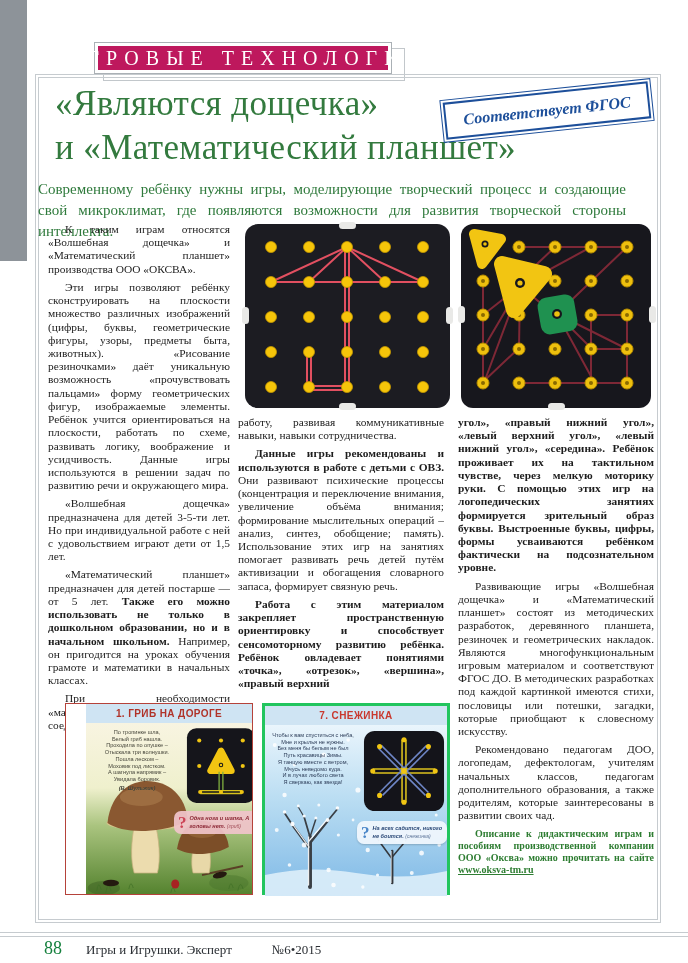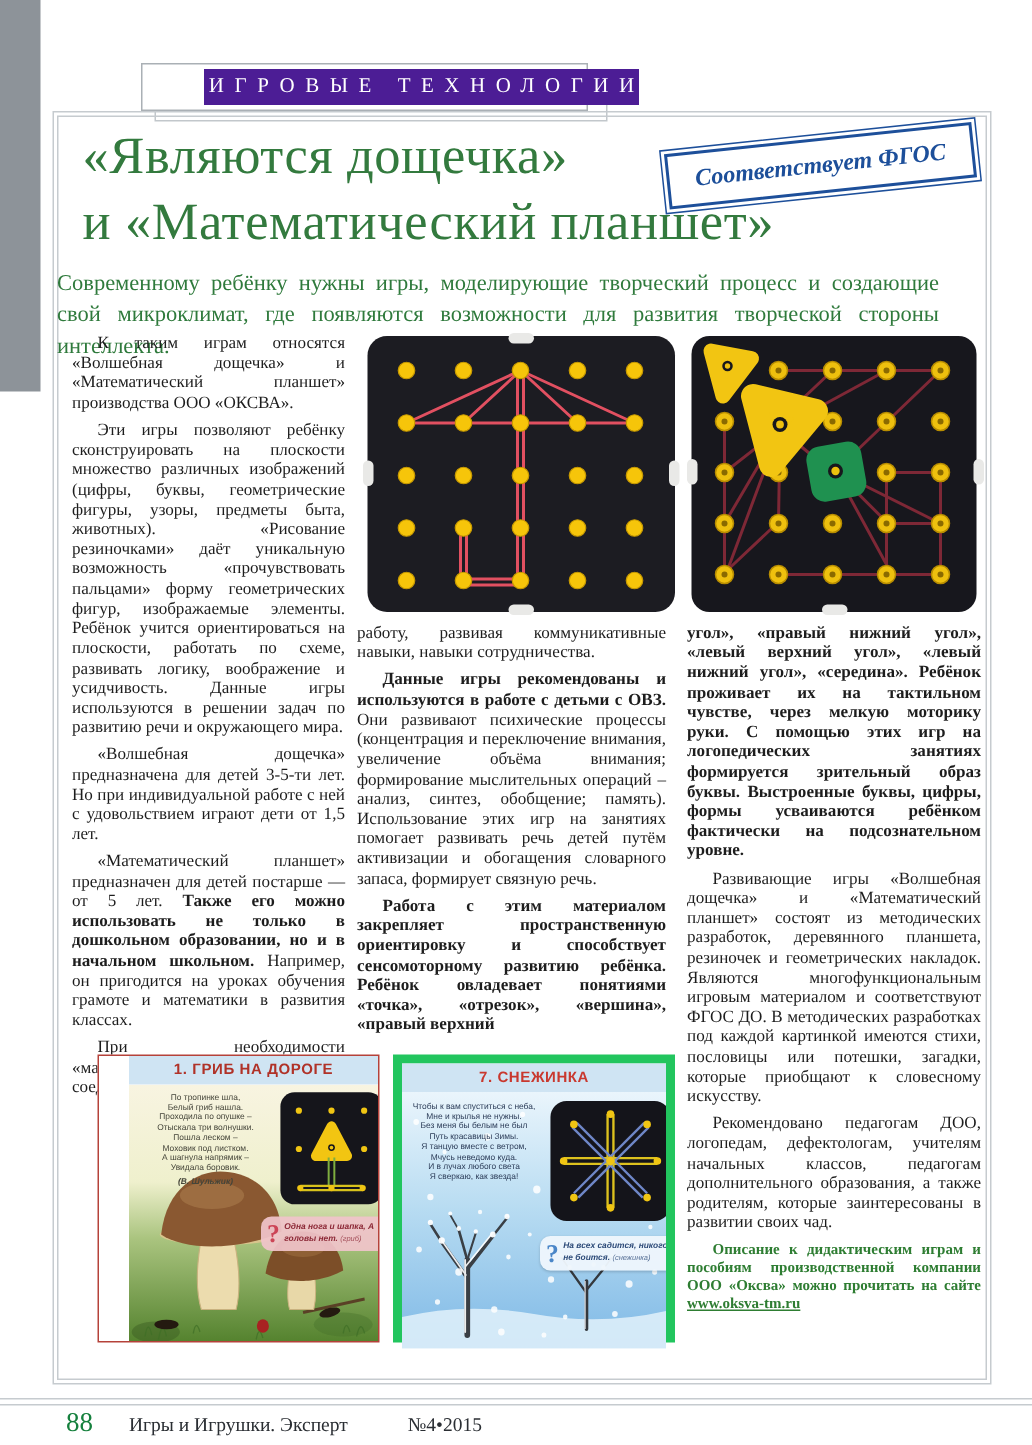--- a/index.html
+++ b/index.html
@@ -7,23 +7,23 @@
           font-family:"Liberation Serif", serif; }
 
   
   .sidebar-accent { position:absolute; left:0; top:0; width:27px; height:261px; background:#8d9399; }
 
   
   .band-ghost { position:absolute; left:103px; top:48px; width:300px; height:31px;
                 border:1px solid #c2c7cb; background:transparent; }
   .section-band { position:absolute; left:94px; top:42px; width:298px; height:32px;
                   background:#fff; border:1px solid #aab0b5; padding:3px; box-sizing:border-box; }
-  .section-band-inner { width:100%; height:100%; background:#4c1d95; color:#ffffff;
+  .section-band-inner { width:100%; height:100%; background:#be185d; color:#ffffff;
                         display:flex; align-items:center; justify-content:center;
-                        font-size:14px; letter-spacing:7px; text-indent:7px; white-space:nowrap;margin-left:38px; }
+                        font-size:20px; letter-spacing:7px; text-indent:7px; white-space:nowrap; }
 
   
   .content-frame { position:absolute; left:38px; top:77px; width:618px; height:841px;
                    border:1px solid #c6cbcf; outline:1px solid #c6cbcf; outline-offset:2px; }
 
   .page-title { position:absolute; left:55px; top:82px; width:600px; color:#337a3e;
                 font-size:35px; line-height:1.25; letter-spacing:0.4px; }
 
   .fgos-badge { position:absolute; left:444px; top:92px; width:202px; height:33px; background:#fff;
                 border:2px solid #1d4f9a; outline:1px solid #1d4f9a; outline-offset:2px;
@@ -47,21 +47,21 @@
 
   .photo { position:absolute; }
   .photo-umbrella { left:240px; top:222px; width:215px; height:188px; }
   .photo-shapes   { left:458px; top:222px; width:198px; height:188px; }
   .photo svg { display:block; width:100%; height:100%; }
 
   
   .card { position:absolute; top:703px; width:188px; height:192px; box-sizing:border-box; background:#fff;
           font-family:"Liberation Sans", sans-serif; }
   .card-mushroom  { left:65px;  border:1px solid #b5423a;padding-left:20px; }
-  .card-snowflake { left:262px; border:6px solid #22c55e; }
+  .card-snowflake { left:262px; border:3px solid #22c55e; }
   .card-header { height:19px; background:#cfe4f3; display:flex; align-items:center; justify-content:center;
                  font-weight:bold; font-size:10px; letter-spacing:0.4px; }
   .card-mushroom  .card-header { color:#b03228; }
   .card-snowflake .card-header { color:#c9382e; }
   .card-body { position:relative; height:171px; overflow:hidden; }
   .scene { position:absolute; left:0; top:0; width:100%; height:100%; }
   .scene svg { display:block; width:100%; height:100%; }
 
   .poem { position:absolute; z-index:2; font-size:5.6px; line-height:1.2; text-align:center; }
   .card-mushroom  .poem { left:2px; top:6px; width:98px; color:#45453a; }
@@ -114,21 +114,21 @@
   </div>
 
   <div class="fgos-badge">Соответствует ФГОС</div>
 
   <div class="intro">Современному ребёнку нужны игры, моделирующие творческий процесс и создающие свой микроклимат, где появляются возможности для развития творческой стороны интеллекта.</div>
 
   <div class="col col1">
       <p><span>К таким играм относятся «Волшебная дощечка» и «Математический планшет» производства ООО «ОКСВА».</span></p>
       <p><span>Эти игры позволяют ребёнку сконструировать на плоскости множество различных изображений (цифры, буквы, геометрические фигуры, узоры, предметы быта, животных). «Рисование резиночками» даёт уникальную возможность «прочувствовать пальцами» форму геометрических фигур, изображаемые элементы. Ребёнок учится ориентироваться на плоскости, работать по схеме, развивать логику, воображение и усидчивость. Данные игры используются в решении задач по развитию речи и окружающего мира.</span></p>
       <p><span>«Волшебная дощечка» предназначена для детей 3-5-ти лет. Но при индивидуальной работе с ней с удовольствием играют дети от 1,5 лет.</span></p>
-      <p><span>«Математический планшет» предназначен для детей постарше — от 5 лет. </span><span class="b">Также его можно использовать не только в дошкольном образовании, но и в начальном школьном.</span><span> Например, он пригодится на уроках обучения грамоте и математики в развития классах.</span></p>
+      <p><span>«Математический планшет» предназначен для детей постарше — от 5 лет. </span><span class="b">Также его можно использовать не только в дошкольном образовании, но и в начальном школьном.</span><span> Например, он пригодится на уроках обучения грамоте и математики в начальных классах.</span></p>
       <p><span>При необходимости «математические планшеты» можно соединить, выполняя коллективную</span></p>
     </div>
 
   <div class="photo photo-umbrella">
     <svg viewBox="0 0 215 188">
       <rect x="5" y="2" width="205" height="184" rx="13" fill="#1c1c22"></rect>
       <rect x="99" y="0" width="17" height="7" rx="3.5" fill="#e9e9e7"></rect>
       <rect x="99" y="181" width="17" height="7" rx="3.5" fill="#e9e9e7"></rect>
       <rect x="2" y="85" width="7" height="17" rx="3.5" fill="#e9e9e7"></rect>
       <rect x="206" y="85" width="7" height="17" rx="3.5" fill="#e9e9e7"></rect>
@@ -475,16 +475,16 @@
           <span class="riddle-answer">(снежинка)</span>
         </span>
       </div>
     </div>
   </div>
 
   <div class="footer-rule"></div>
   <div class="footer">
     <span class="page-number">88</span>
     <span class="magazine">Игры и Игрушки. Эксперт</span>
-    <span class="issue">№4•2015</span>
+    <span class="issue">№6•2015</span>
   </div>
 
 </div>
 
 </body></html>

